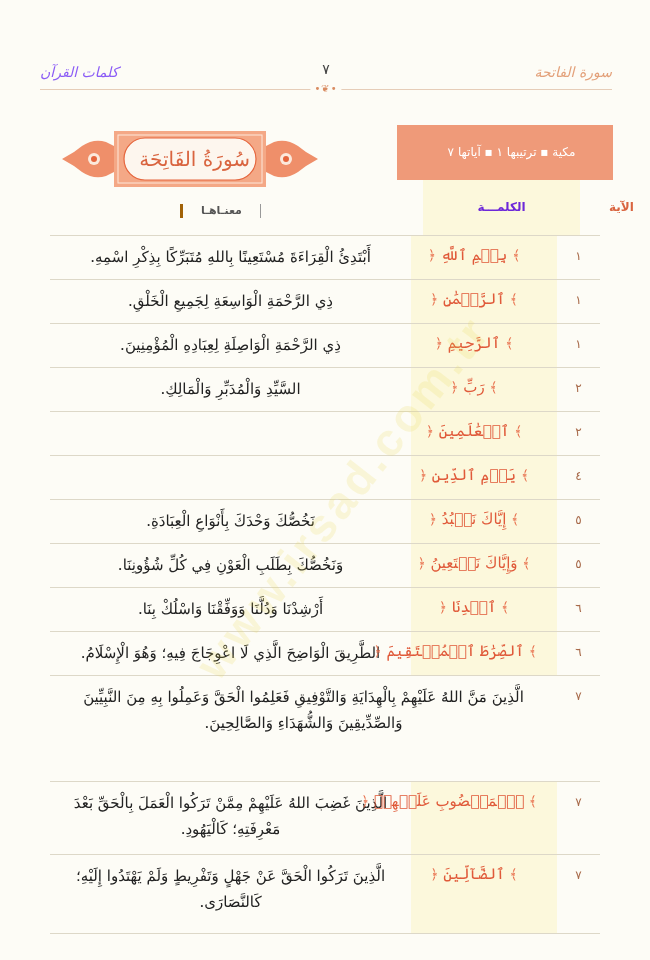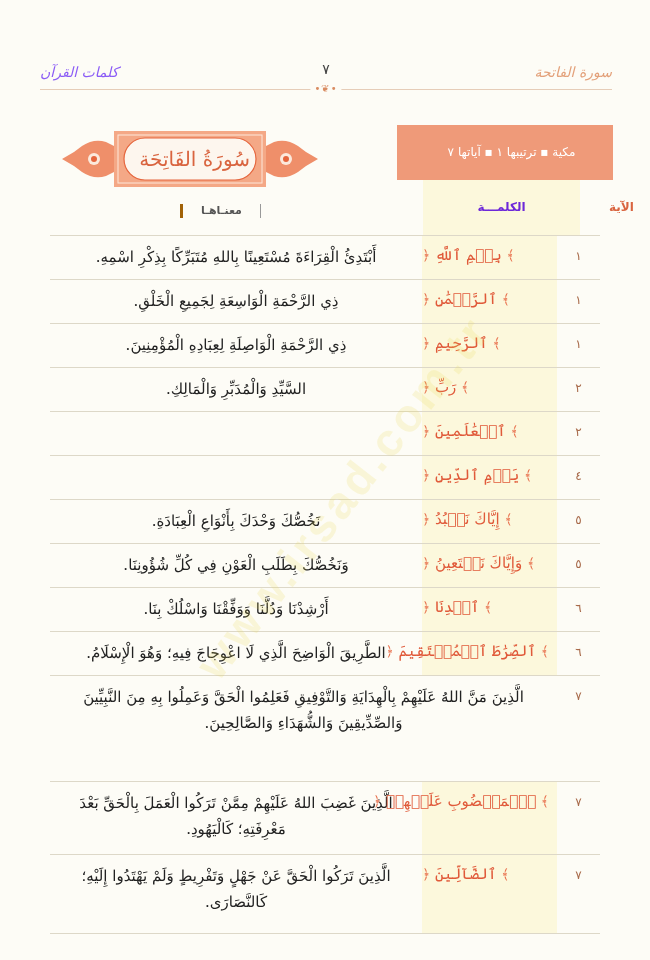--- a/index.html
+++ b/index.html
@@ -68,23 +68,23 @@
     }
     .row {
       position: relative; display: flex; flex-direction: row-reverse;
       border-bottom: 1px solid #ddd8c8;
     }
     .cell-ayah {
       width: 43px; flex: none; text-align: center; direction: rtl;
       color: #a86a4a; font-size: 12px; padding-top: 13px;
     }
     .cell-word {
-      width: 135px; flex: none; background: #fcf8dc; direction: rtl; text-align: left;
+      width: 146px; flex: none; background: #fcf8dc; direction: rtl; text-align: center;
       color: #e05a3a; font-family: "DejaVu Serif", serif; font-size: 15px;
-      padding-top: 10px; box-sizing: border-box; padding-right: 8px; white-space: nowrap;
+      padding-top: 10px; box-sizing: border-box; padding-right: 20px; white-space: nowrap;
     }
     .bracket { color: #e8704d; font-size: 14px; }
     .cell-meaning {
       flex: 1; direction: rtl; text-align: center;
       font-family: "DejaVu Serif", serif; font-size: 15px; color: #222;
       line-height: 26px; padding: 8px 10px 8px 10px;
     }
     .watermark {
       position: absolute; left: 120px; top: 470px; transform: rotate(-52deg);
       font-size: 46px; font-weight: bold; color: rgba(235, 215, 80, 0.18);

